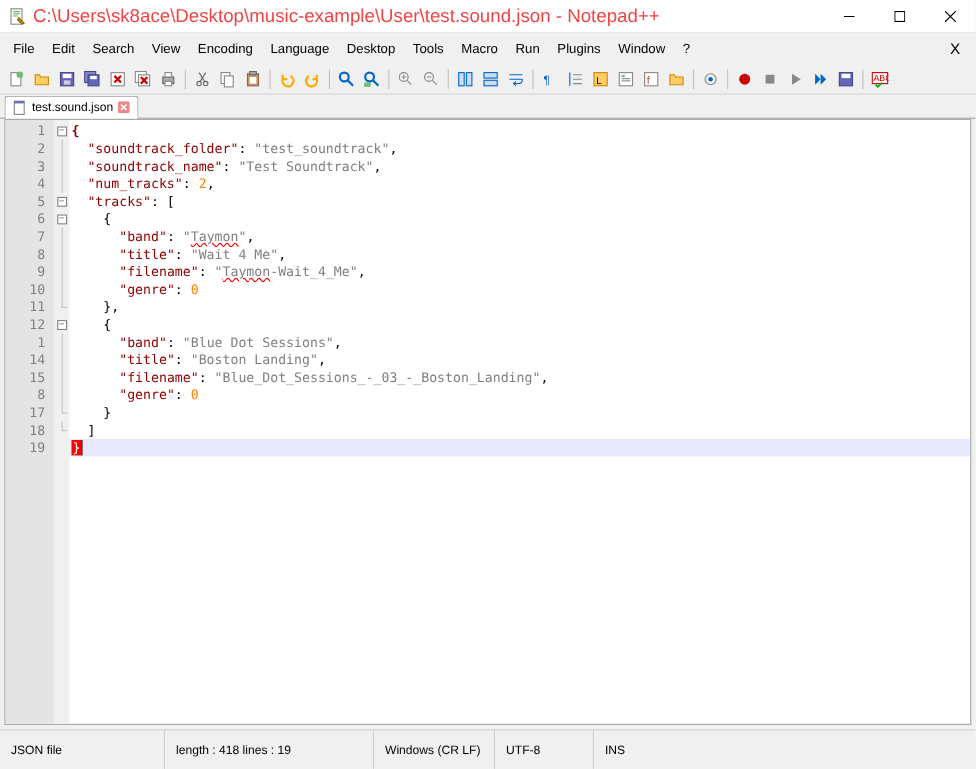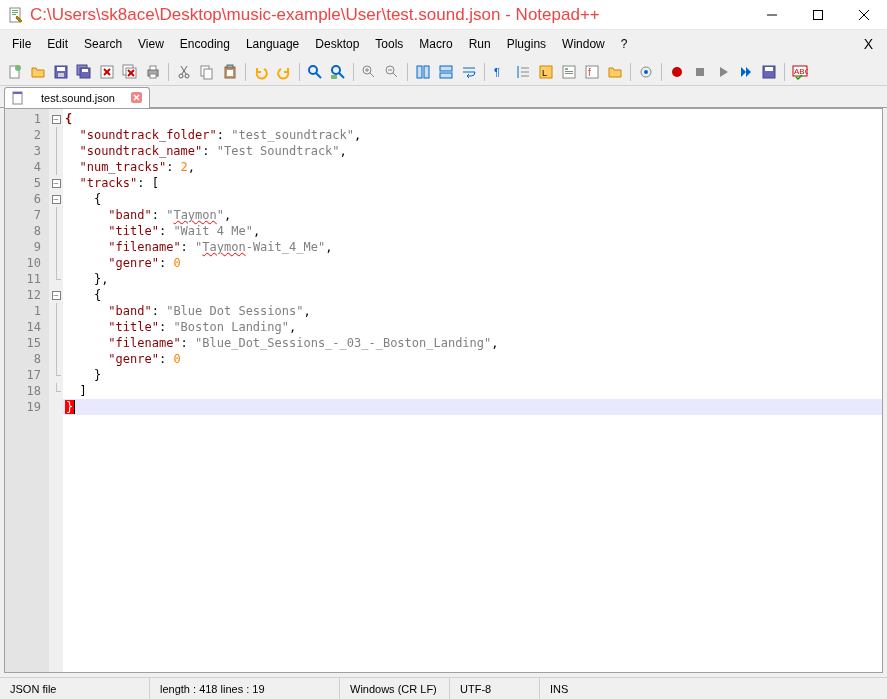--- a/index.html
+++ b/index.html
@@ -14,21 +14,21 @@
 .menubar { height: 22px; background: #f0f0f0; display: flex; align-items: center; padding: 14px 4px; }
 .menubar .menuitem { padding: 2px 8px; cursor: pointer; font-size: 12px; }
 .menubar .spacer { flex: 1; }
 .menubar .x { padding: 0 10px; font-size: 14px; cursor: pointer; }
 
 .toolbar { height: 28px; background: #f0f0f0; display: flex; align-items: center; padding: 2px 4px; gap: 1px; border-bottom: 1px solid #d0d0d0; }
 .tbtn { width: 22px; height: 22px; display: flex; align-items: center; justify-content: center; cursor: pointer; border: 1px solid transparent; border-radius: 2px; }
 .tsep { width: 1px; height: 18px; background: #c0c0c0; margin: 0 3px; }
 
 .tabbar { height: 22px; background: #f0f0f0; display: flex; align-items: flex-end; padding: 0 4px; border-bottom: 1px solid #a0a0a0; }
-.tab { height: 21px; background: #fff; border: 1px solid #a0a0a0; border-bottom: none; border-radius: 3px 3px 0 0; display: flex; align-items: center; padding: 0 6px; gap: 16px; font-size: 11px; cursor: pointer; position: relative; top: 1px; }
+.tab { height: 21px; background: #fff; border: 1px solid #a0a0a0; border-bottom: none; border-radius: 3px 3px 0 0; display: flex; align-items: center; padding: 0 6px; gap: 4px; font-size: 11px; cursor: pointer; position: relative; top: 1px; }
 .tab .tabicon { width: 14px; height: 14px; }
 .tab .tabclose { width: 12px; height: 12px; cursor: pointer; }
 
 .editor { flex: 1; display: flex; background: #fff; overflow: hidden; border: 1px solid #a0a0a0; margin: 0 4px; }
 .gutter { width: 44px; background: #e4e4e4; text-align: right; padding: 2px 8px 2px 0; font-family: Consolas, monospace; font-size: 12px; color: #808080; user-select: none; }
 .gutter div { height: 16px; line-height: 16px; }
 .foldcol { width: 14px; background: #f0f0f0; padding-top: 2px; font-family: Consolas, monospace; font-size: 10px; color: #808080; user-select: none; }
 .foldcol div { height: 16px; line-height: 16px; text-align: center; position: relative; }
 .foldbox { display: inline-block; width: 9px; height: 9px; border: 1px solid #808080; background: #fff; font-size: 9px; line-height: 7px; text-align: center; color: #808080; }
 .foldline { position: absolute; left: 50%; top: 0; bottom: 0; width: 1px; background: #c0c0c0; }
@@ -39,21 +39,21 @@
 .key { color: #8b0000; }
 .str { color: #808080; }
 .num { color: #ff8000; }
 .brace { color: #8b0000; font-weight: bold; }
 .brace2 { color: #000; }
 .punct { color: #000; }
 .wavy { text-decoration: underline wavy #ff0000; text-decoration-thickness: 1px; }
 .redbrace { background: #ff0000; color: #fff; padding: 0 1px; }
 .caret { display: inline-block; width: 1px; height: 14px; background: #000; vertical-align: text-bottom; }
 
-.statusbar { height: 22px; background: #f0f0f0; border-top: 1px solid #d0d0d0; display: flex; align-items: center; font-size: 11px; }
+.statusbar { height: 36px; background: #f0f0f0; border-top: 1px solid #d0d0d0; display: flex; align-items: center; font-size: 11px; }
 .statusbar .cell { padding: 0 10px; border-right: 1px solid #d0d0d0; height: 100%; display: flex; align-items: center; }
 .statusbar .cell.first { width: 150px; }
 .statusbar .cell.flex { flex: 1; }
 </style>
 </head>
 <body>
 
 <div class="titlebar">
   <span class="icon">
     <svg width="16" height="16" viewBox="0 0 16 16">

